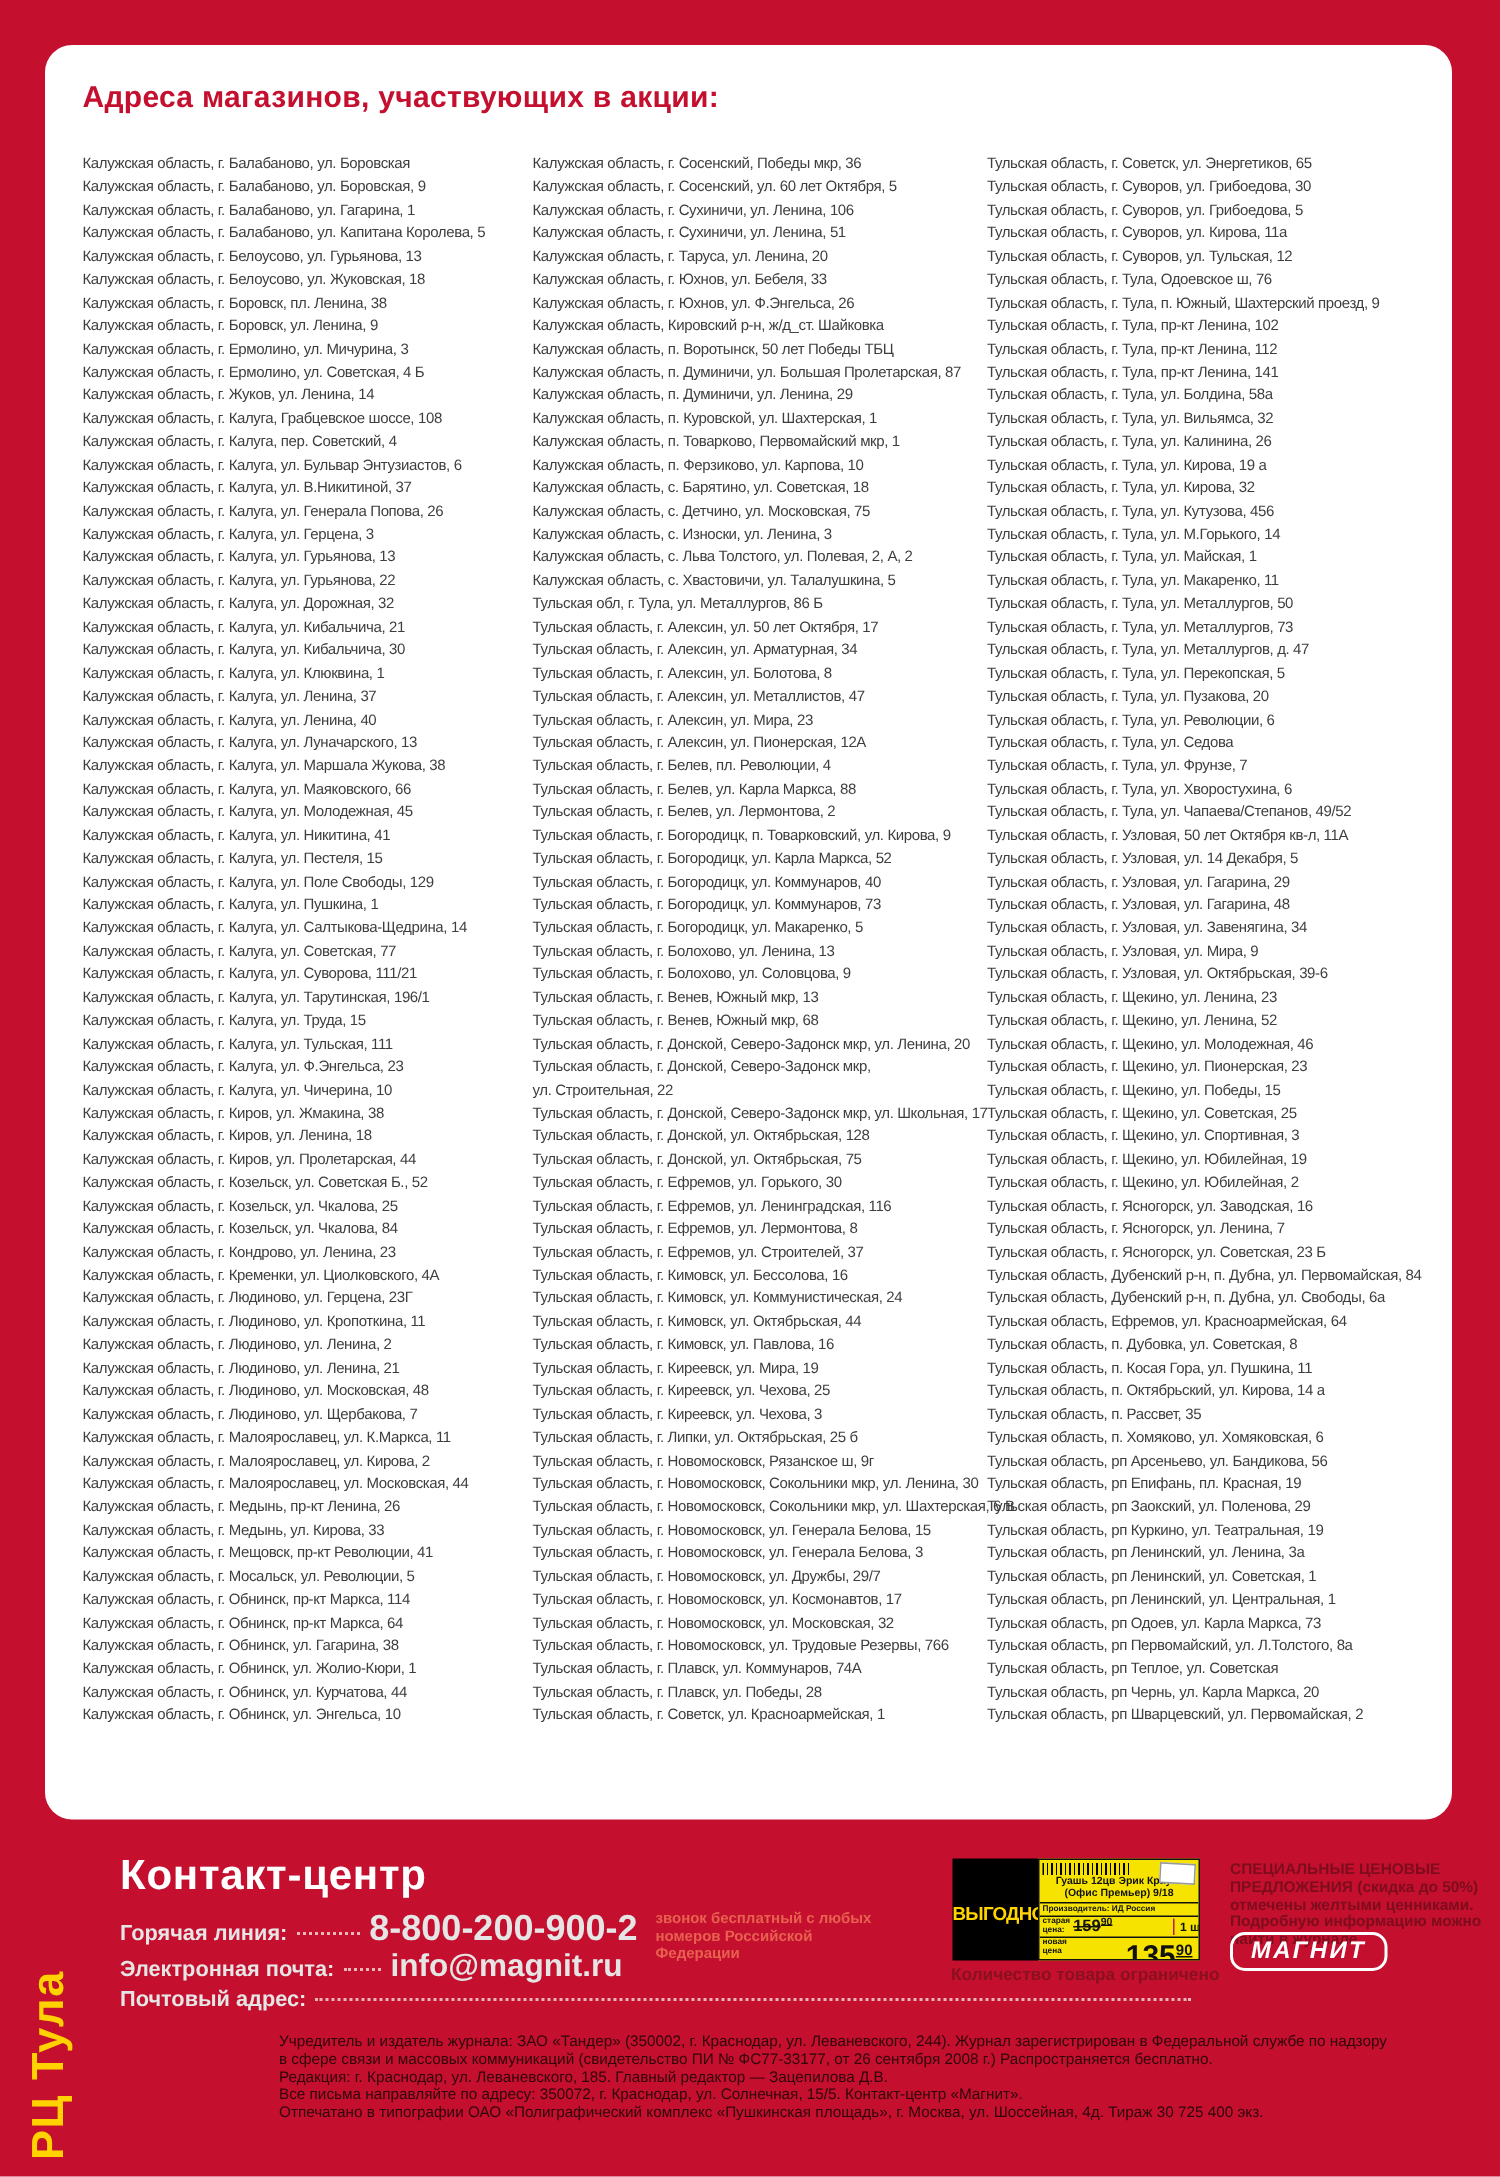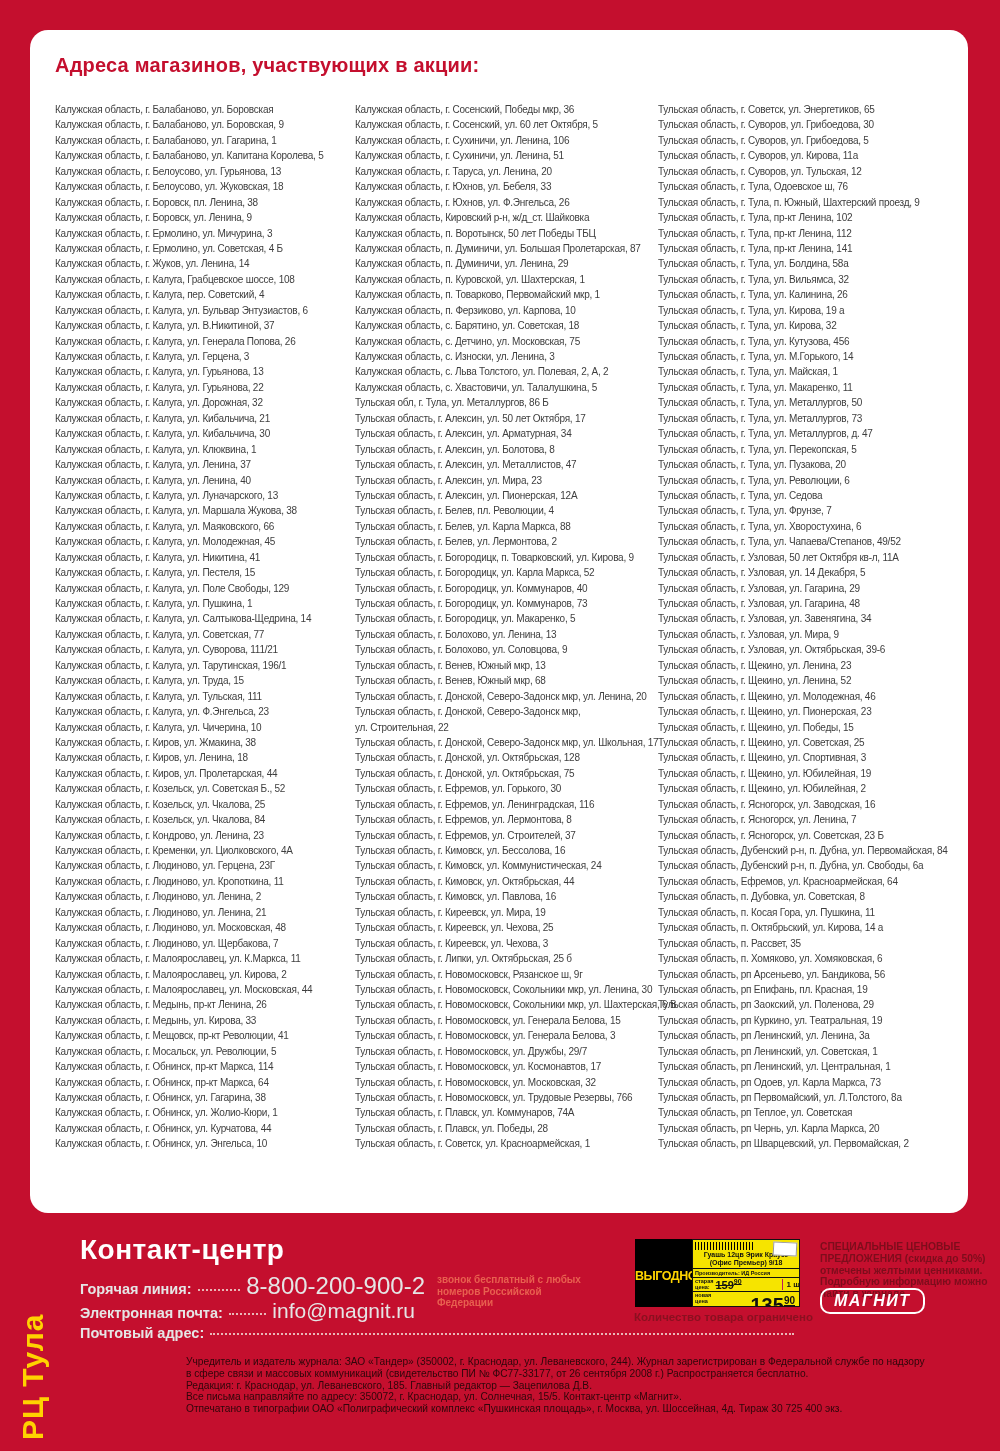--- a/index.html
+++ b/index.html
@@ -20,21 +20,21 @@
             color:#ffd200;font-size:30px;font-weight:bold;letter-spacing:1px;}
   .contact-heading{position:absolute;left:80px;top:1234px;margin:0;
                    color:#fff;font-size:28px;font-weight:bold;letter-spacing:.5px;}
   .contact-row{position:absolute;left:80px;display:flex;align-items:baseline;color:#e5e5e5;}
   .row-hotline{top:1272px;width:345px;}
   .row-email{top:1299px;width:335px;}
   .row-postal{top:1325px;width:720px;}
   .contact-label{font-size:14.5px;font-weight:bold;white-space:nowrap;}
   .leader{flex:1;border-bottom:2px dotted #e9b7b7;margin:0 6px;min-width:20px;
           transform:translateY(-3px);}
-  .contact-value{font-weight:normal;white-space:nowrap;}
+  .contact-value{font-weight:bold;white-space:nowrap;}
   .value-phone{font-size:24px;}
   .value-email{font-size:21px;}
   .value-postal{font-size:17px;}
   .hotline-note{position:absolute;left:437px;top:1274px;width:160px;
                 color:#e8604f;font-size:10px;line-height:11.5px;font-weight:bold;}
   
   .badge{position:absolute;left:635px;top:1239px;width:57px;height:68px;
          background:#000;display:flex;flex-direction:row;align-items:center;}
   .badge-word{color:#ffd400;font-size:12.5px;font-weight:bold;margin-top:5px;letter-spacing:-0.5px;}
   .badge-discount{color:#ffd400;font-size:27px;font-weight:bold;margin-top:8px;line-height:1;}

